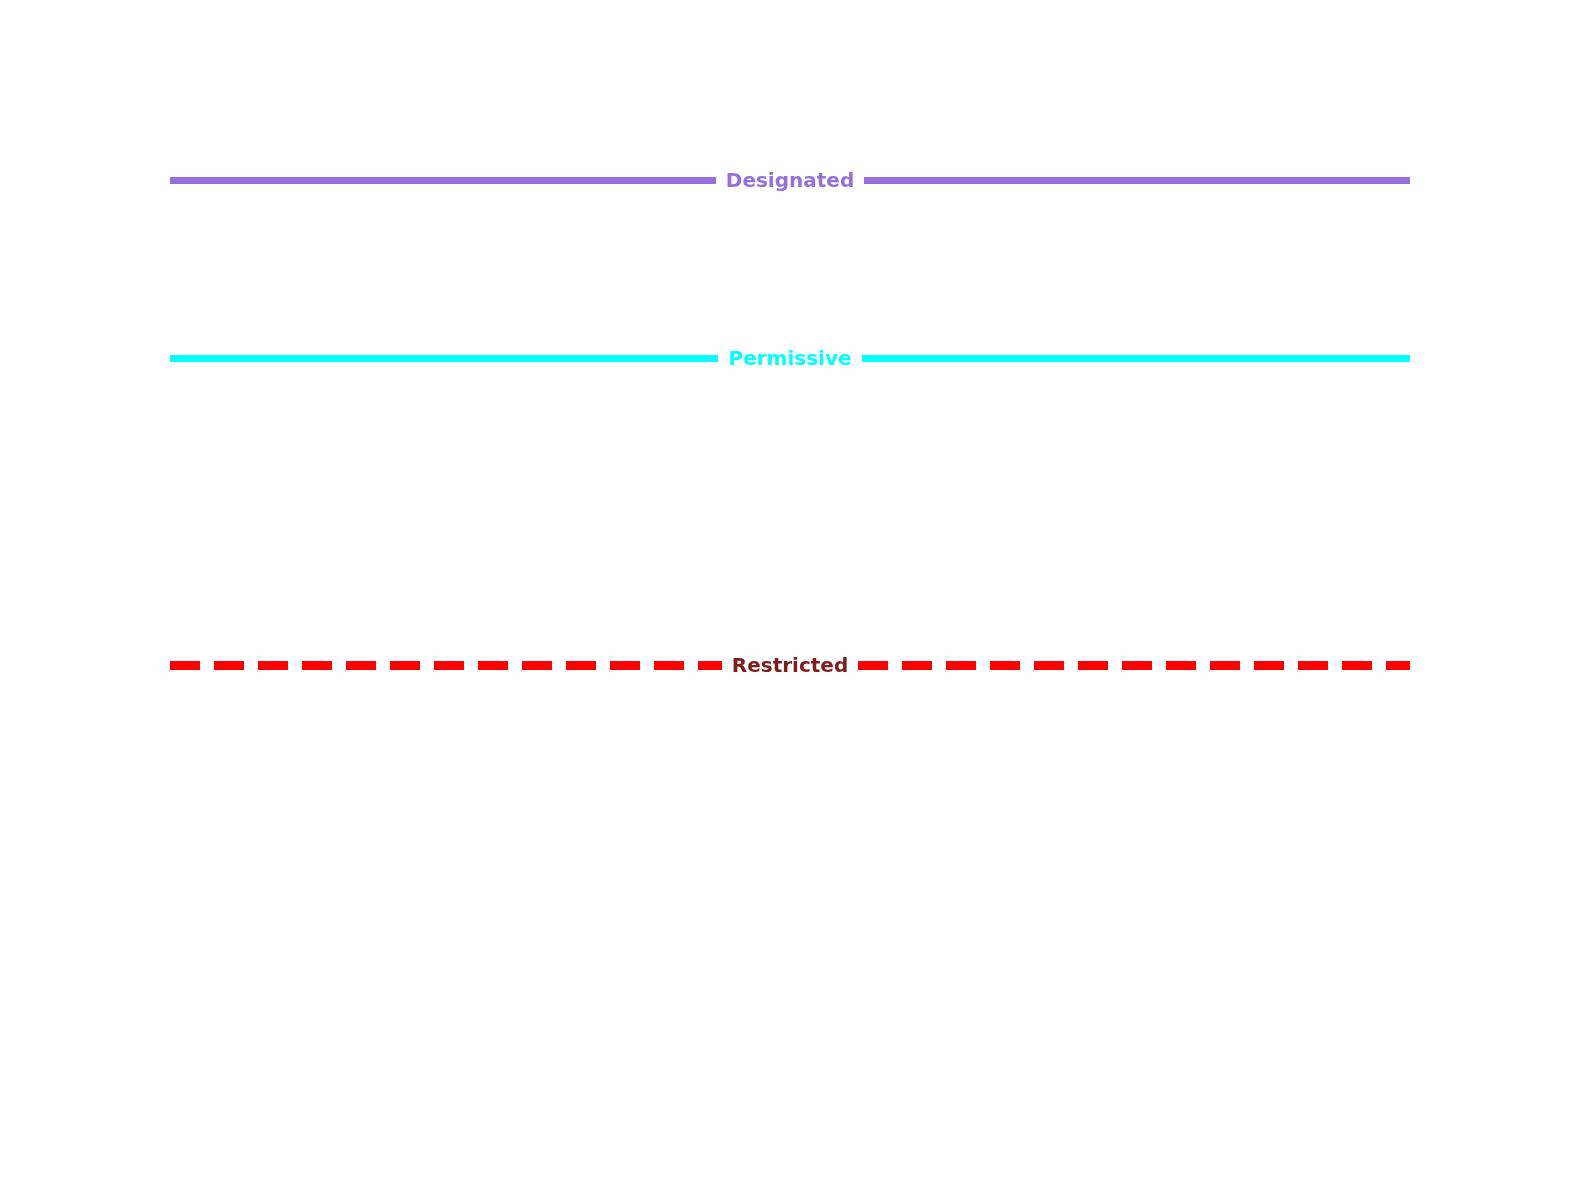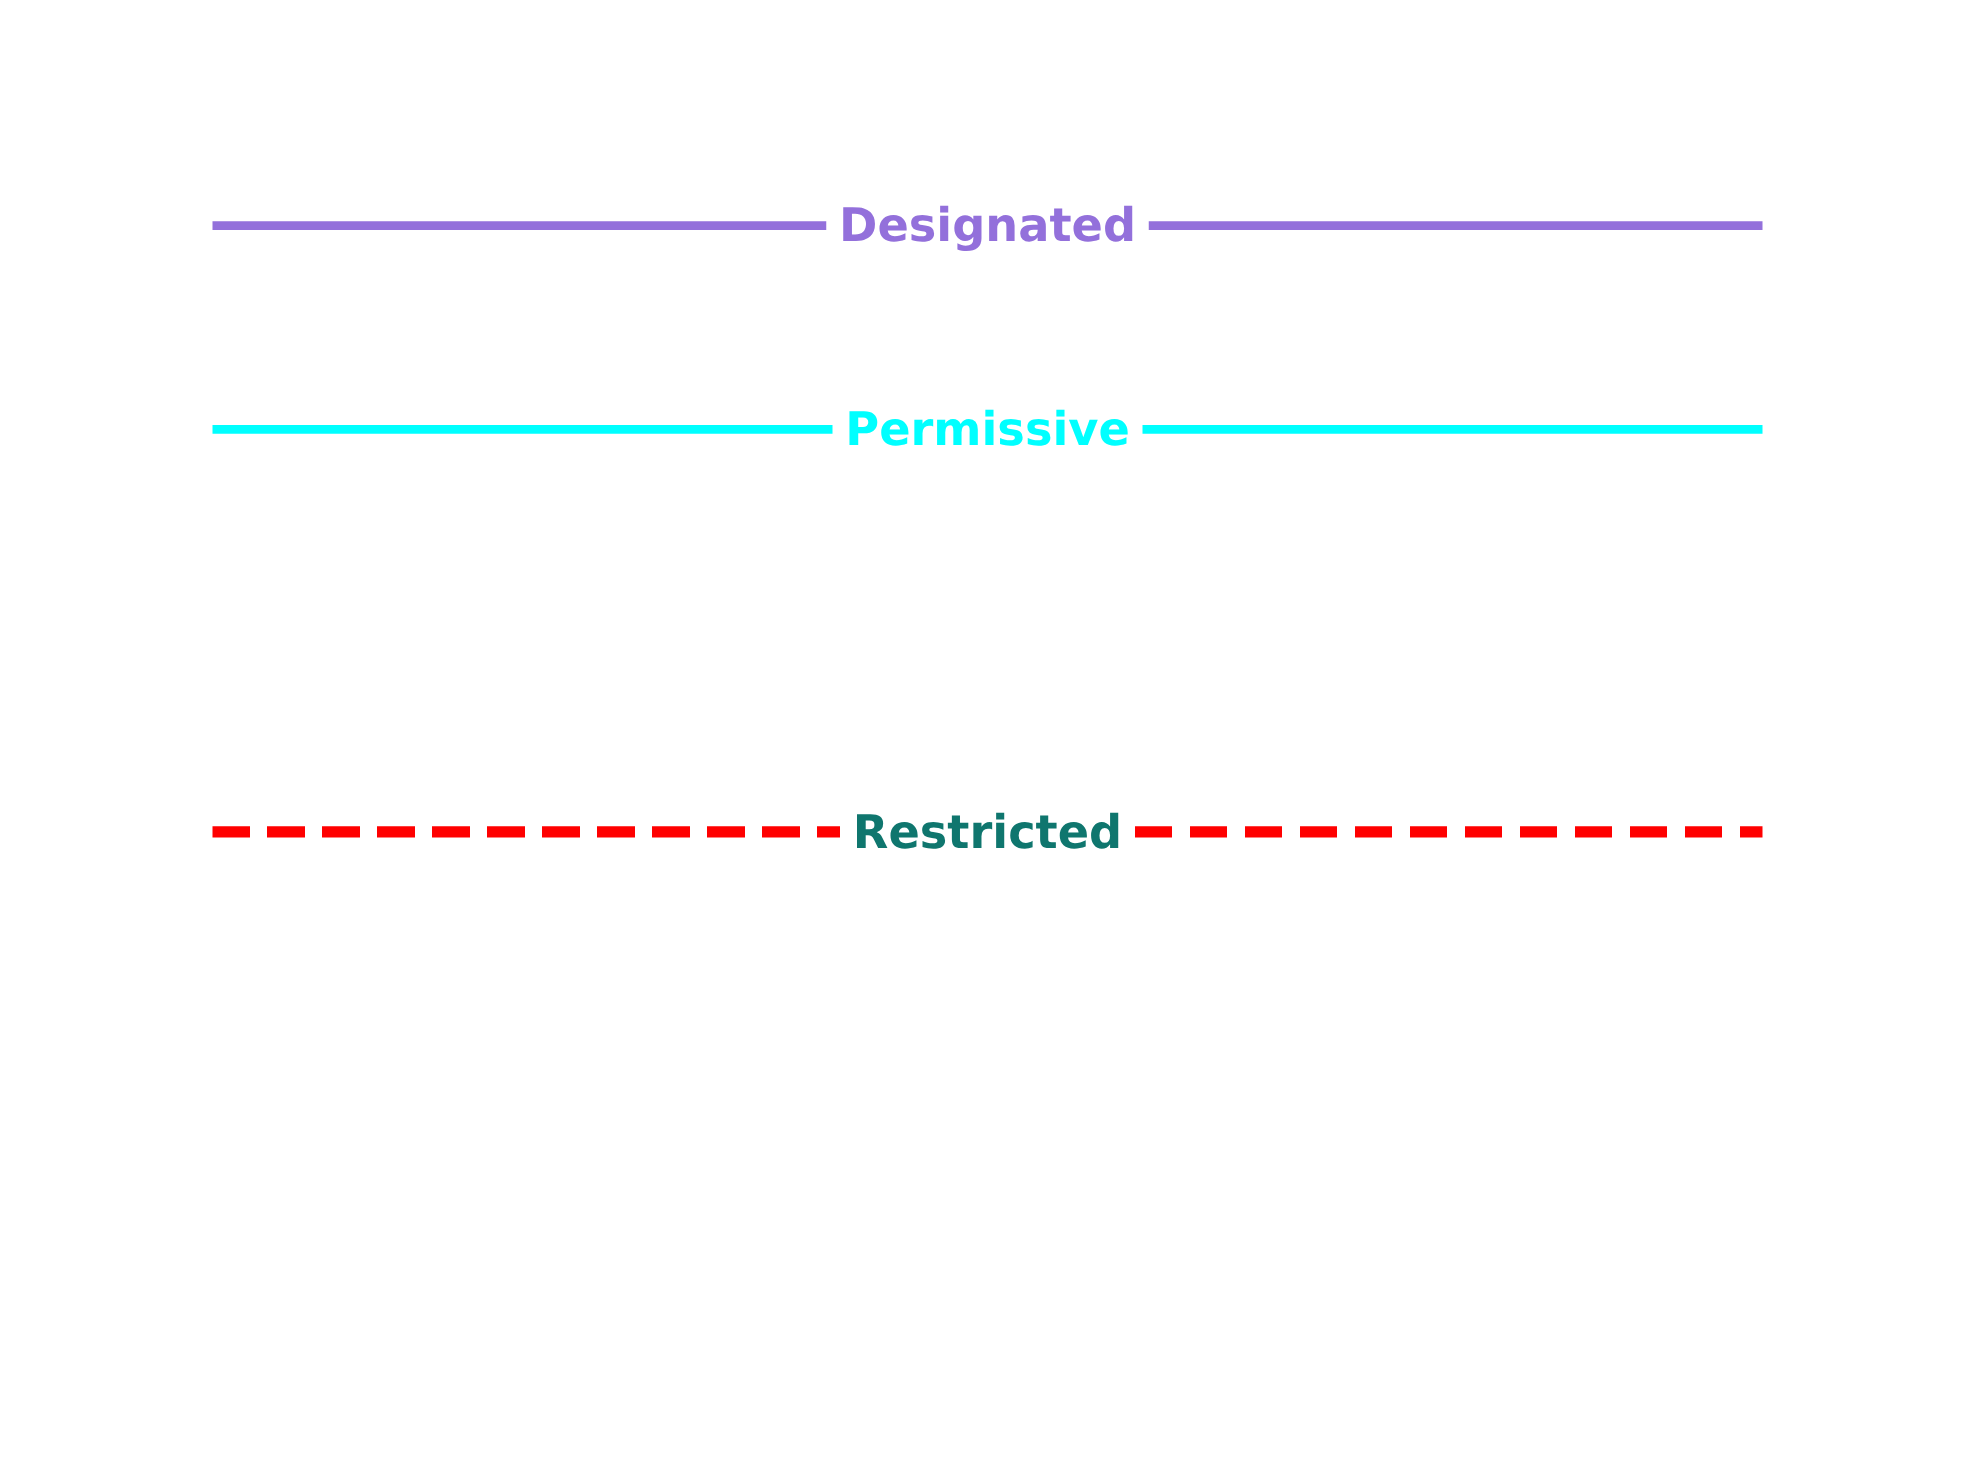--- a/index.html
+++ b/index.html
@@ -28,28 +28,28 @@
     align-items: center;
     column-gap: 10px;
   }
   .legend-row .line {
     flex: 1 1 auto;
     height: 7px;
   }
   .legend-row .label {
     flex: 0 0 auto;
     font-weight: bold;
-    font-size: 37px;
+    font-size: 20px;
     line-height: 1;
     white-space: nowrap;
     text-align: right;
   }
   
   .r0 { top: 158px; }
-  .r1 { top: 321px; }
+  .r1 { top: 336px; }
   .r2 { top: 482px; }
   .r3 { top: 643px; }
   .r4 { top: 804px; }
   .r5 { top: 966px; }
 </style>
 </head>
 <body>
 
 <div class="canvas">
 
@@ -61,19 +61,19 @@
 
   <div class="legend-row r1">
     <span class="line" style="background: rgb(0, 255, 255);"></span>
     <span class="label" style="color: rgb(0, 255, 255);">Permissive</span>
     <span class="line" style="background: rgb(0, 255, 255);"></span>
   </div>
 
 
   <div class="legend-row r3">
     <span class="line" style="height: 9px; background: repeating-linear-gradient(90deg, rgb(255, 0, 0) 0px, rgb(255, 0, 0) 30px, transparent 30px, transparent 44px);"></span>
-    <span class="label" style="color: #0f766e;">Restricted</span>
+    <span class="label" style="color: #7f1d1d;">Restricted</span>
     <span class="line" style="height: 9px; background: repeating-linear-gradient(90deg, rgb(255, 0, 0) 0px, rgb(255, 0, 0) 30px, transparent 30px, transparent 44px);"></span>
   </div>
 
 
 
 </div>
 
 </body></html>

